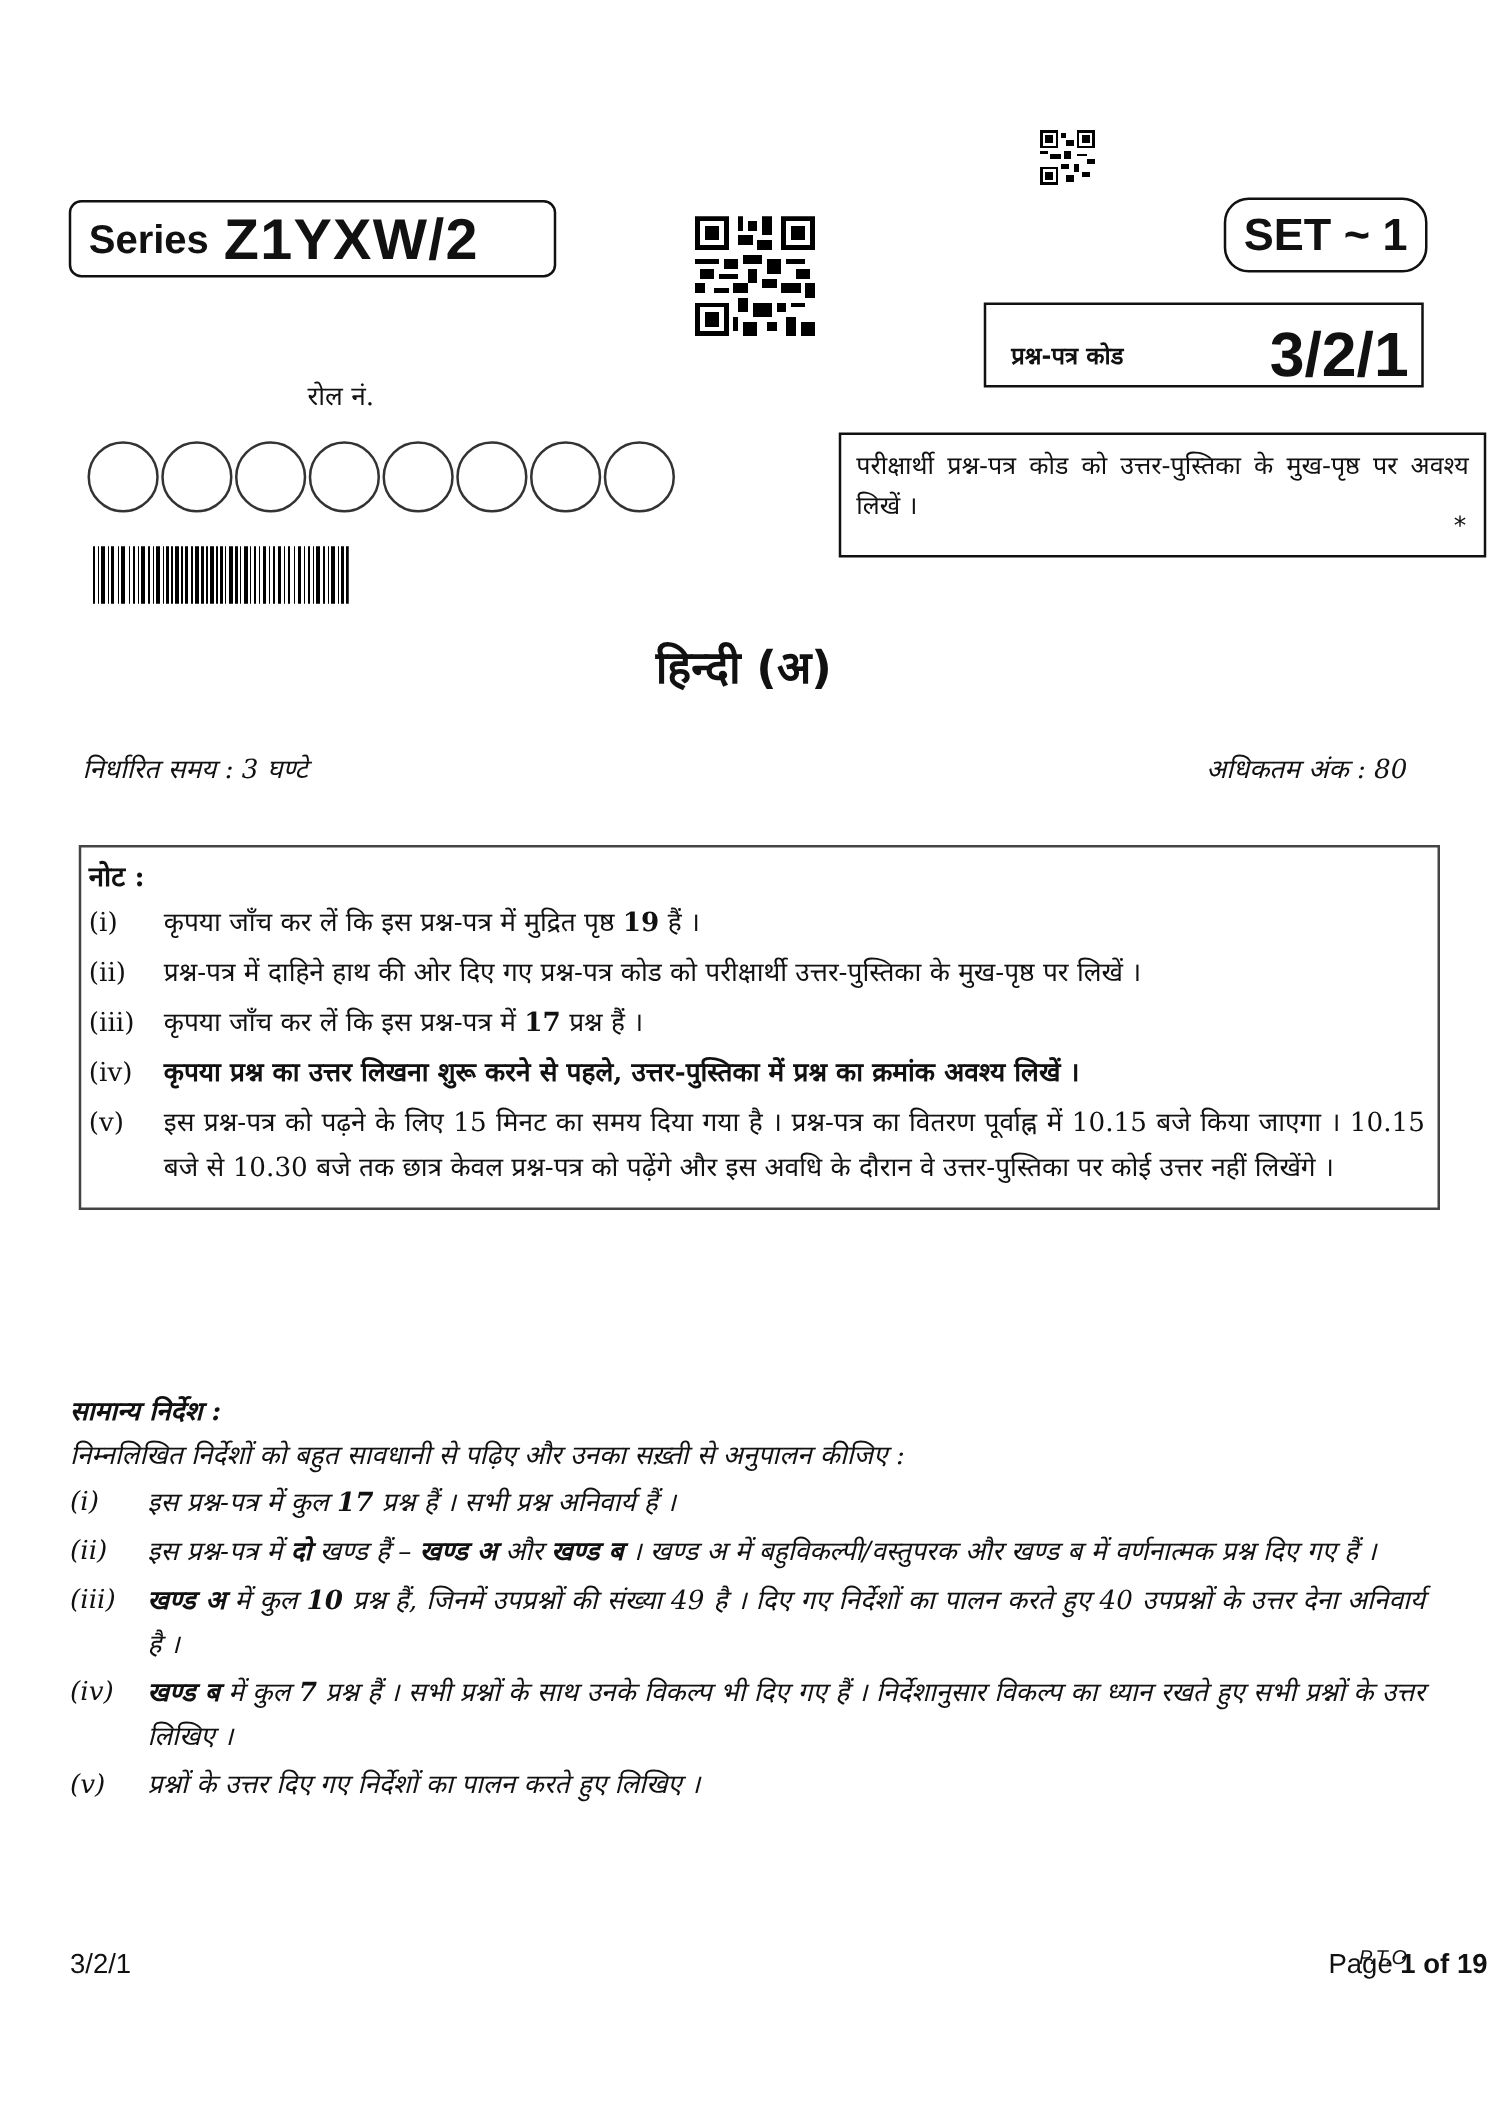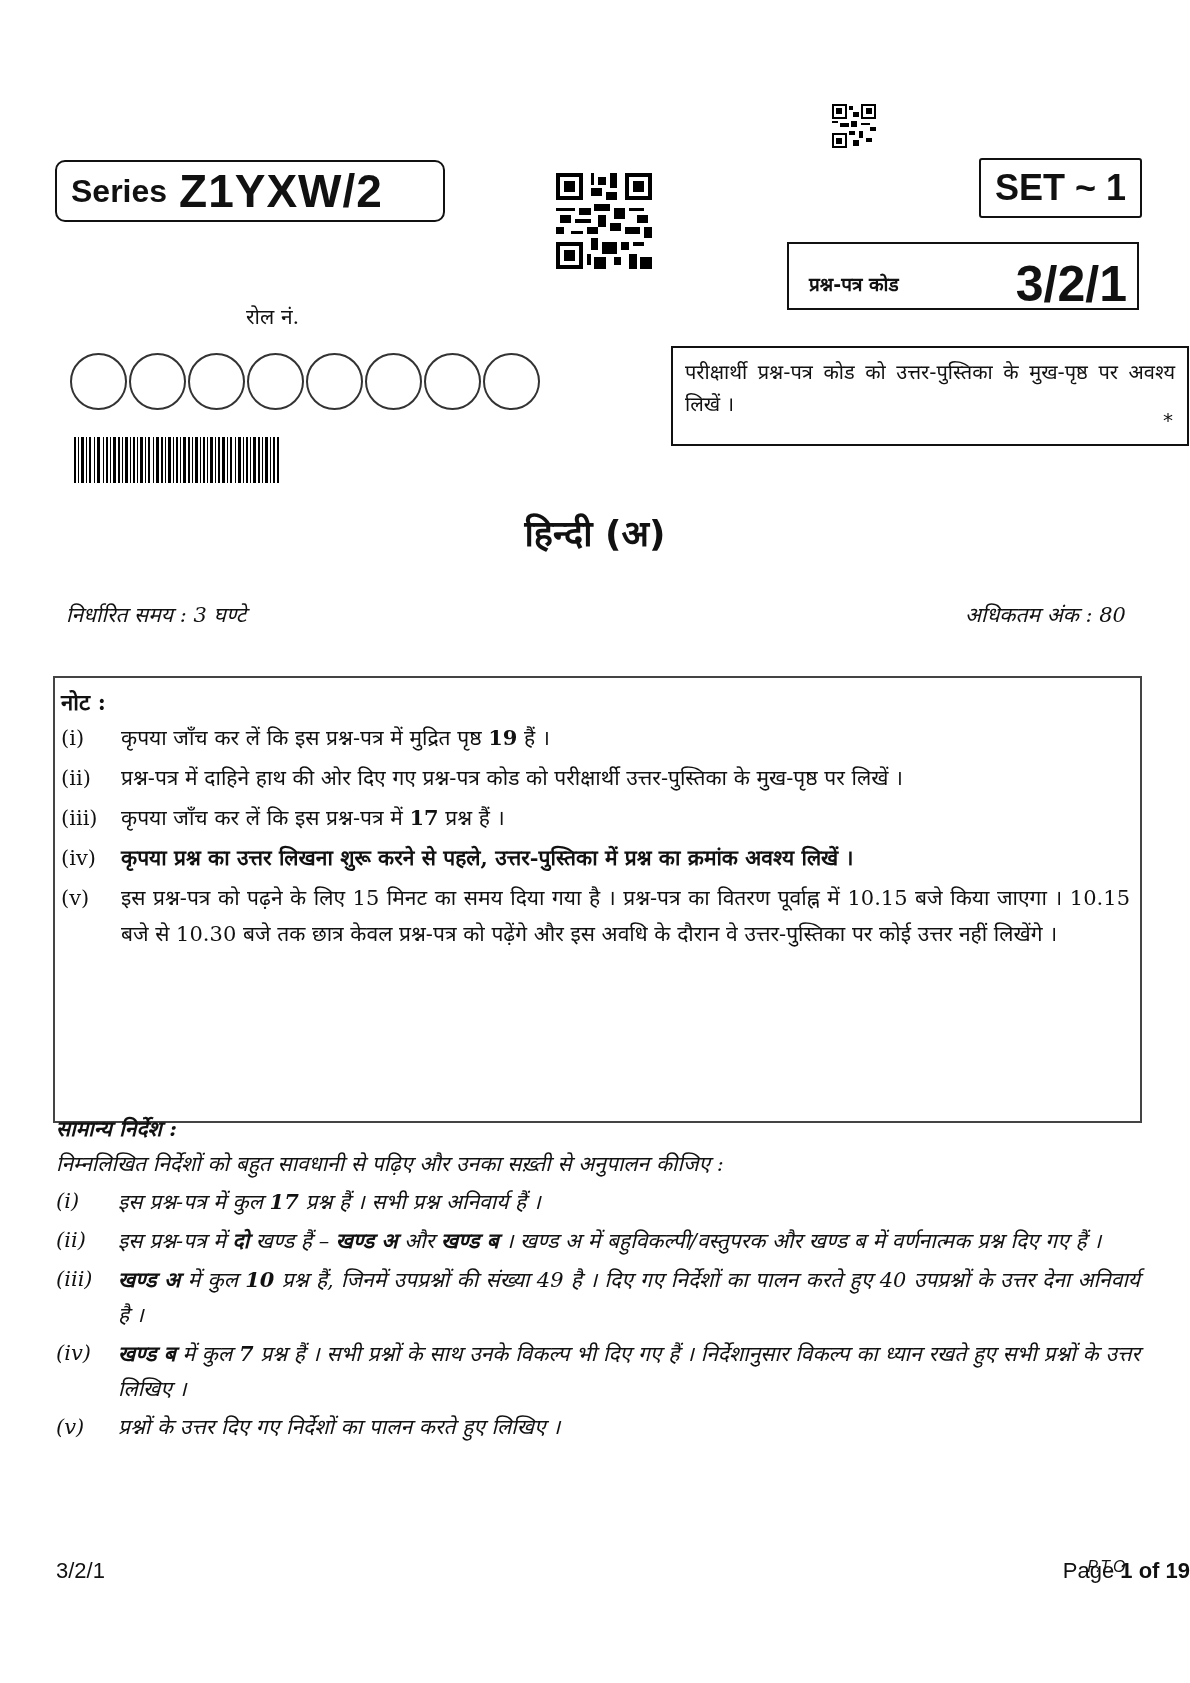--- a/index.html
+++ b/index.html
@@ -10,21 +10,21 @@
   
   .series-box { left: 55px; top: 160px; width: 390px; height: 62px; border: 2px solid #111; border-radius: 10px; box-sizing: border-box; display: flex; align-items: center; padding-left: 14px; }
   .series-label { font-size: 32px; font-weight: bold; margin-right: 12px; }
   .series-code { font-size: 46px; font-weight: bold; letter-spacing: 1px; text-align: center; }
 
   
   .qr-main { left: 556px; top: 173px; width: 96px; height: 96px; }
   .qr-small { left: 832px; top: 104px; width: 44px; height: 44px; }
 
   
-  .set-box { left: 979px; top: 158px; width: 163px; height: 60px; border: 2px solid #111; border-radius: 3px; box-sizing: border-box; display: flex; align-items: center; justify-content: center; font-size: 36px; font-weight: bold; }
+  .set-box { left: 979px; top: 158px; width: 163px; height: 60px; border: 2px solid #111; border-radius: 20px; box-sizing: border-box; display: flex; align-items: center; justify-content: center; font-size: 36px; font-weight: bold; }
 
   
   .code-box { left: 787px; top: 242px; width: 352px; height: 68px; border: 2px solid #111; box-sizing: border-box; display: flex; align-items: center; justify-content: space-between; padding: 16px 10px 0 20px; }
   .code-label { font-size: 19px; font-weight: bold; font-family: "DejaVu Sans", sans-serif; }
   .code-value { font-size: 50px; font-weight: bold; }
 
   
   .roll-label { left: 246px; top: 302px; font-size: 21px; }
   .roll-circles { left: 70px; top: 353px; display: flex; }
   .roll-circle { width: 57px; height: 57px; border: 2px solid #333; border-radius: 50%; box-sizing: border-box; margin-right: 2px; }
@@ -34,21 +34,21 @@
   .notice-box { left: 671px; top: 346px; width: 518px; height: 100px; border: 2px solid #111; box-sizing: border-box; padding: 8px 12px; font-family: "DejaVu Sans", sans-serif; font-size: 20px; line-height: 32px; text-align: justify; text-align-last: left; }
   .notice-star { position: absolute; right: 14px; bottom: 8px; font-size: 20px; }
 
   
   .title { left: 0; width: 1190px; top: 508px; text-align: center; font-size: 36px; font-weight: bold; font-family: "DejaVu Sans", sans-serif; }
 
   .meta-left { left: 66px; top: 600px; font-size: 21px; font-style: italic; }
   .meta-right { right: 64px; top: 600px; font-size: 21px; font-style: italic; }
 
   
-  .note-box { left: 53px; top: 676px; width: 1089px; height: 447px; border: 2px solid #444; box-sizing: border-box; padding: 8px 10px 0 6px; font-size: 21px; }
+  .note-box { left: 63px; top: 676px; width: 1089px; height: 292px; border: 2px solid #444; box-sizing: border-box; padding: 8px 10px 0 6px; font-size: 21px; }
   .note-head { font-weight: bold; font-size: 22px; line-height: 32px; margin-bottom: 2px; }
   .note-item { display: flex; line-height: 36px; margin-bottom: 4px; }
   .note-num { width: 60px; flex: none; }
   .note-text { flex: 1; text-align: justify; text-align-last: left; }
   .note-item.bold .note-text { font-weight: bold; }
   b.num { font-weight: bold; }
 
   
   .gen { left: 56px; top: 1112px; width: 1084px; font-size: 21px; font-style: italic; }
   .gen-head { font-weight: bold; line-height: 34px; }

